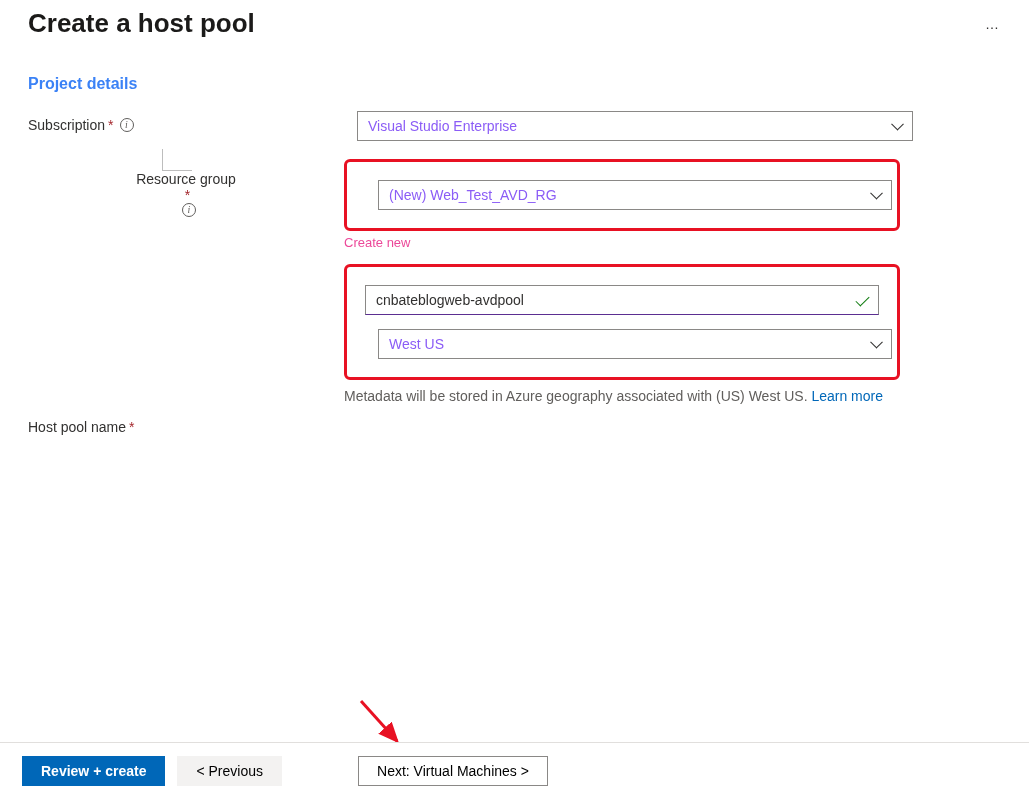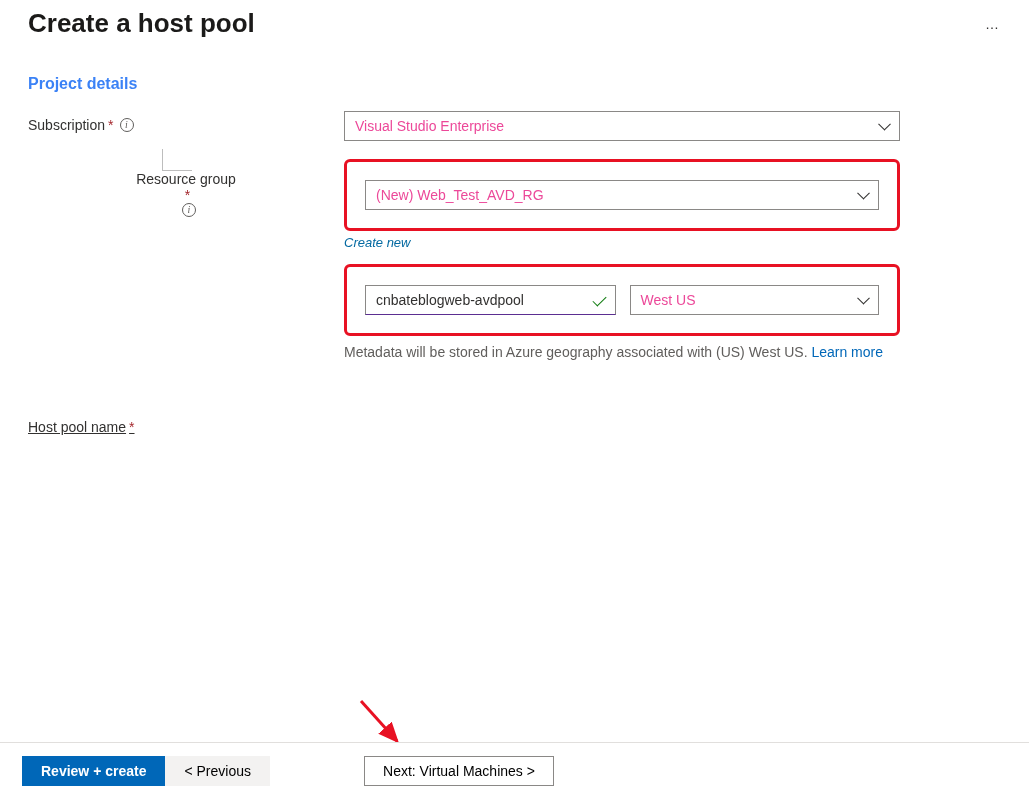--- a/index.html
+++ b/index.html
@@ -105,22 +105,23 @@
   .dropdown {
     position: relative;
     width: 100%;
     height: 30px;
     border: 1px solid #8a8886;
     background: #fff;
     display: flex;
     align-items: center;
     padding: 0 28px 0 10px;
     font-size: 14px;
-    color: #ec4899;
+    color: #8b5cf6;
     cursor: pointer;
+    margin-left: 13px;
   }
   .dropdown::after {
     content: '';
     position: absolute;
     right: 10px;
     top: 50%;
     width: 8px;
     height: 8px;
     border-right: 1px solid #323130;
     border-bottom: 1px solid #323130;
@@ -155,35 +156,35 @@
     padding: 18px;
   }
   .helper {
     font-size: 14px;
     color: #605e5c;
     margin: 6px 0 10px 0;
     line-height: 1.45;
   }
   .helper a { color: #0067b8; text-decoration: none; }
   .link-action {
-    color: #0369a1;
+    color: #ec4899;
     font-size: 13px;
     cursor: pointer;
     margin-top: 4px;
     display: inline-block;
-    font-style: italic;
   }
   .footer {
     position: absolute;
     left: 0;
     right: 0;
     bottom: 0;
     border-top: 1px solid #e1dfdd;
     padding: 13px 22px;
     display: flex;
+    gap: 12px;
     align-items: center;
     background: #fff;
   }
   .btn {
     height: 30px;
     padding: 0 18px;
     font-size: 14px;
     border: 1px solid #8a8886;
     background: #fff;
     cursor: pointer;
@@ -197,21 +198,21 @@
     color: #fff;
     font-weight: 600;
   }
   .btn.disabled {
     background: #f3f2f1;
     color: #000000;
     border-color: #f3f2f1;
     cursor: default;
   }
   .btn.next {
-    margin-left: 94px;
+    margin-left: 64px;
   }
   .arrow-svg {
     position: absolute;
     left: 355px;
     bottom: 44px;
     pointer-events: none;
   }
 </style>
 </head>
 <body>
@@ -251,32 +252,32 @@
         <div class="dropdown">
           <span>(New) Web_Test_AVD_RG</span>
         </div>
       </div>
       <span class="link-action">Create new</span>
     </div>
   </div>
 
   <div class="form-row" style="align-items:stretch; margin-top:14px;">
     <div style="width:316px; flex:0 0 316px; display:flex; flex-direction:column; gap:22px;">
-      <div class="form-label-col" style="padding-top:10px;text-decoration:underline;">
+      <div class="form-label-col" style="padding-top:10px;">
         <span>Host pool name</span>
         <span class="req">*</span>
       </div>
       <div class="form-label-col" style="padding-top:10px;">
         <span>Location</span>
         <span class="req">*</span>
         <span class="info-icon">i</span>
       </div>
     </div>
     <div class="form-control-col">
-      <div class="highlight-wrap" style="display:flex; gap:14px;">
+      <div class="highlight-wrap" style="display:flex; flex-direction:column; gap:14px;">
         <div class="textbox valid">
           <span>cnbateblogweb-avdpool</span>
         </div>
         <div class="dropdown">
           <span>West US</span>
         </div>
       </div>
       <div class="helper">
         <span>Metadata will be stored in Azure geography associated with (US) West US. </span><a href="#">Learn more</a>
       </div>

